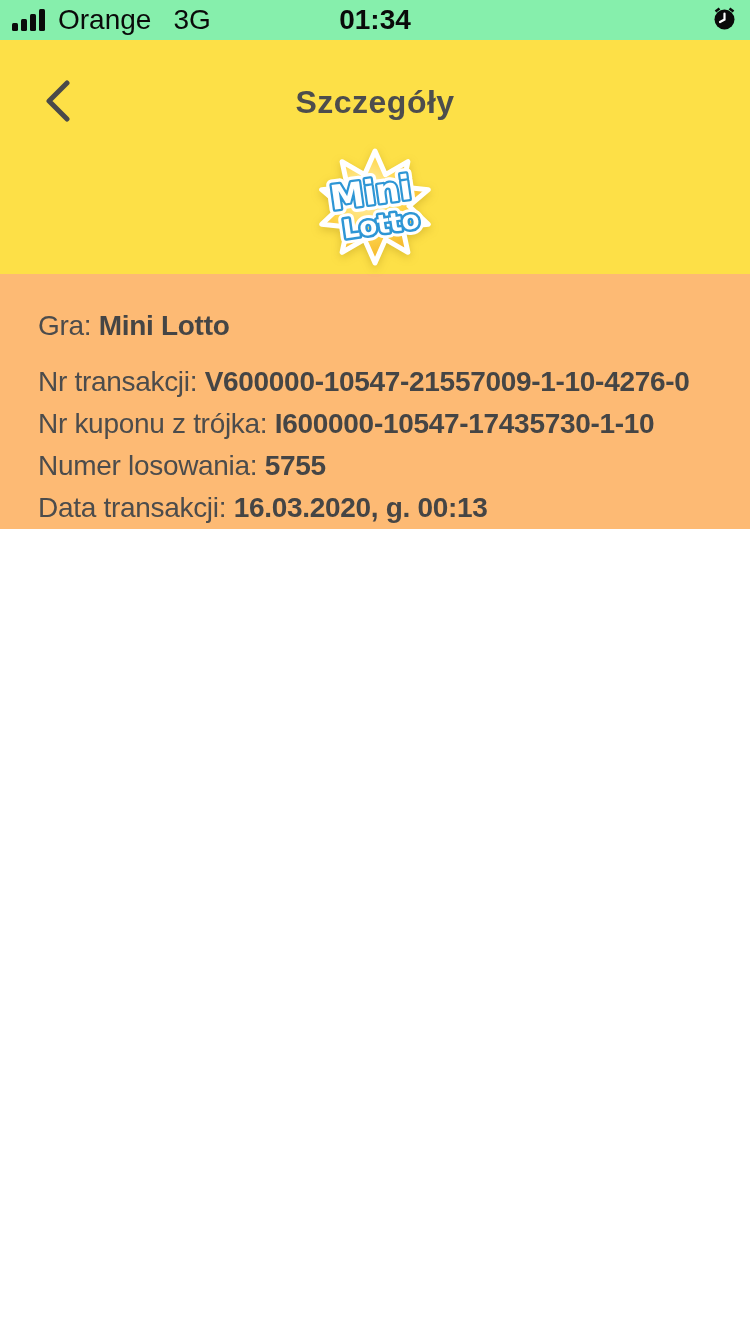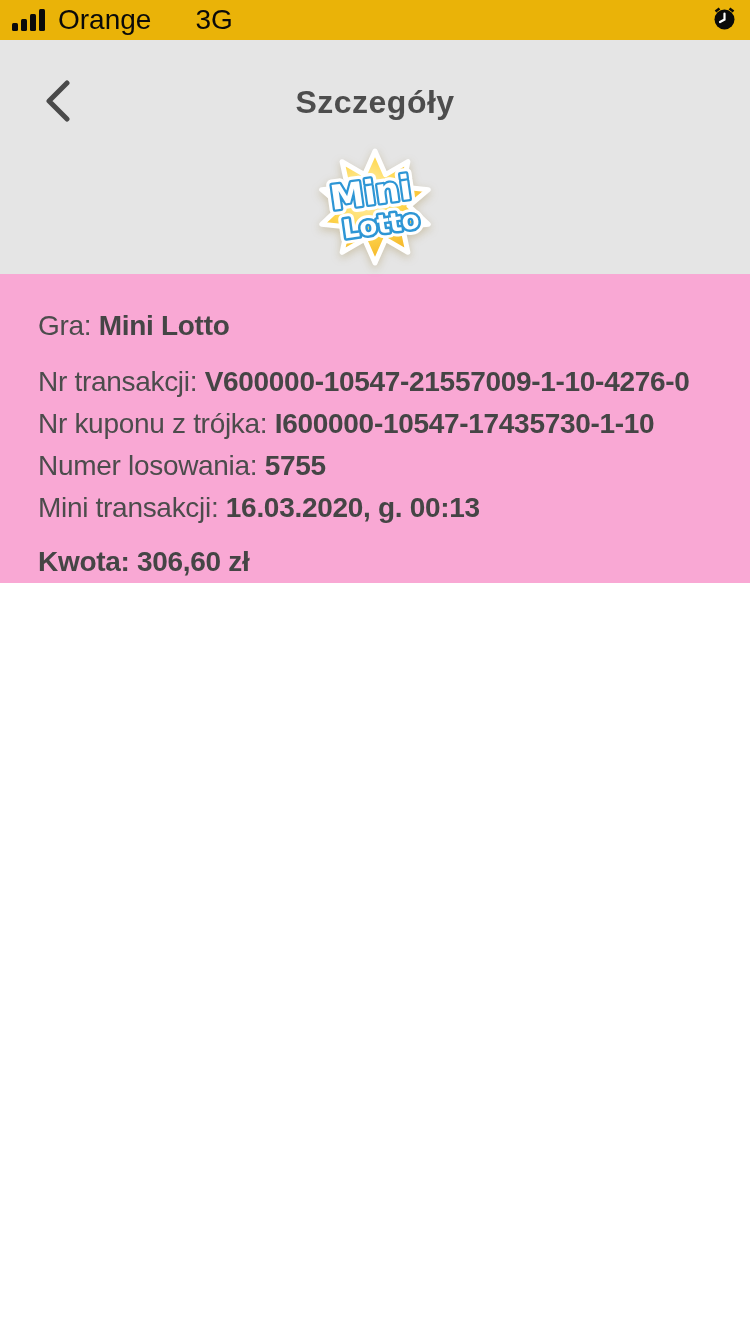--- a/index.html
+++ b/index.html
@@ -5,57 +5,57 @@
   * { margin:0; padding:0; box-sizing:border-box; }
   html,body { background:#ffffff; }
   .phone {
     width:750px; height:1334px; position:relative; overflow:hidden;
     font-family:"Liberation Sans","DejaVu Sans",sans-serif;
     background:#ffffff;
   }
 
   
   .status-bar {
-    height:40px; background:#eab308; color:#0a0a0a;
+    height:40px; background:#86efac; color:#0a0a0a;
     display:flex; align-items:center; justify-content:space-between;
     padding:6px 12px; font-size:28px; position:relative;
   }
   .sb-left { display:flex; align-items:center; gap:10px; }
   .sb-left .carrier { margin-left:2px; }
-  .sb-left .network { margin-left:34px; }
+  .sb-left .network { margin-left:12px; }
   .sb-time {
     position:absolute; left:0; right:0; text-align:center;
     font-weight:700; font-size:28px; pointer-events:none;
   }
   .sb-right { display:flex; align-items:flex-end; gap:11px;flex-direction:column; }
   .sb-icon { display:block; }
 
   
   .header {
-    height:234px; background:#e5e5e5; position:relative;
+    height:234px; background:#fde047; position:relative;
   }
   .back-button {
     position:absolute; left:28px; top:28px; width:60px; height:66px;
     background:none; border:none; cursor:pointer;
     display:flex; align-items:center; justify-content:center;
   }
   .page-title {
     padding-top:44px; text-align:center;
     font-size:32px; font-weight:700; color:#4d4d4d; letter-spacing:0.5px;
   }
   .logo-wrap {
     position:absolute; left:313px; top:108px; width:124px; height:120px;
     filter:drop-shadow(0 3px 4px rgba(130,95,0,0.25));
   }
   .logo-wrap svg { display:block; }
   .logo-text { font-family:"DejaVu Sans","Liberation Sans",sans-serif; font-weight:bold; }
 
   
   .content {
-    background:#f9a8d4; padding:31px 38px 0 38px;
+    background:#fdba74; padding:31px 38px 0 38px;
     color:#4c4c4c; font-size:28px; line-height:42px; letter-spacing:-0.3px;
   }
   .content b { font-weight:700; color:#454545; }
   .game-row { margin-bottom:14px; }
   .amount-row { margin-top:12px; font-weight:700; color:#454545; }
 </style>
 </head>
 <body>
 
 <div class="phone">
@@ -64,20 +64,21 @@
     <div class="sb-left">
       <svg class="sb-icon" width="34" height="22" viewBox="0 0 34 22">
         <rect x="0" y="14" width="6" height="8" rx="1.5" fill="#0a0a0a"></rect>
         <rect x="9" y="10" width="6" height="12" rx="1.5" fill="#0a0a0a"></rect>
         <rect x="18" y="5" width="6" height="17" rx="1.5" fill="#0a0a0a"></rect>
         <rect x="27" y="0" width="6" height="22" rx="1.5" fill="#0a0a0a"></rect>
       </svg>
       <span class="carrier">Orange</span>
       <span class="network">3G</span>
     </div>
+    <div class="sb-time">01:34</div>
     <div class="sb-right">
       <svg class="sb-icon" width="27" height="27" viewBox="0 0 27 27">
         <path d="M22.5 9.5 A 10 10 0 1 0 24 14.5" fill="none" stroke="#0a0a0a" stroke-width="2.4"></path>
         <polygon points="26.5,9.8 19.2,10.6 24.3,4.4" fill="#0a0a0a"></polygon>
         <path d="M10.5 12.5 v-1.5 a3 3 0 0 1 6 0 v1.5" fill="none" stroke="#0a0a0a" stroke-width="2.2"></path>
         <rect x="8.6" y="12.3" width="9.8" height="7.4" rx="1.6" fill="#0a0a0a"></rect>
       </svg>
       <svg class="sb-icon" width="25" height="25" viewBox="0 0 25 25">
         <path d="M23 2 L2.5 10.5 L11.5 14 L15 23 Z" fill="#0a0a0a"></path>
       </svg>
@@ -125,18 +126,17 @@
       </svg>
     </div>
   </div>
 
   <div class="content">
     <div class="game-row"><span>Gra:</span> <b>Mini Lotto</b></div>
 
     <div><span>Nr transakcji:</span> <b>V600000-10547-21557009-1-10-4276-0</b></div>
     <div><span>Nr kuponu z trójka:</span> <b>I600000-10547-17435730-1-10</b></div>
     <div><span>Numer losowania:</span> <b>5755</b></div>
-    <div><span>Mini transakcji:</span> <b>16.03.2020, g. 00:13</b></div>
+    <div><span>Data transakcji:</span> <b>16.03.2020, g. 00:13</b></div>
 
-    <div class="amount-row"><span>Kwota:</span> <b>306,60 zł</b></div>
   </div>
 
 </div>
 
 </body></html>

